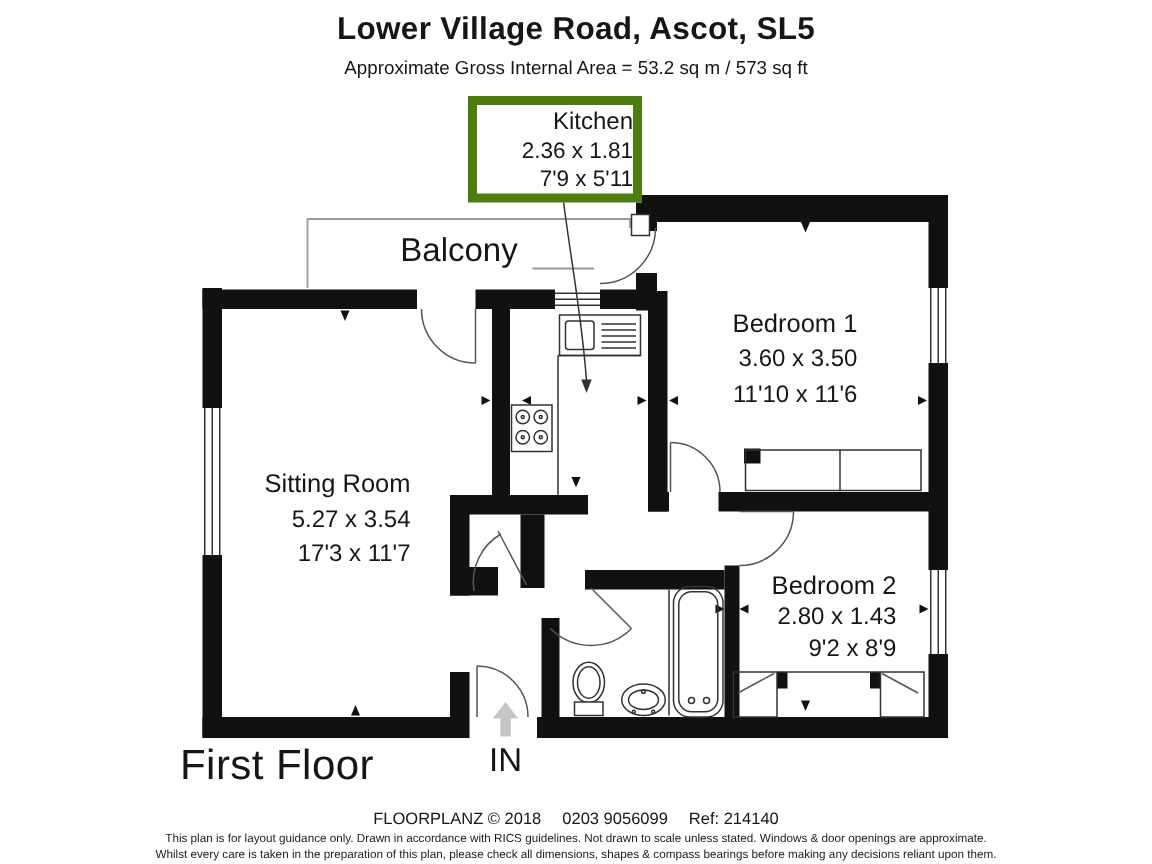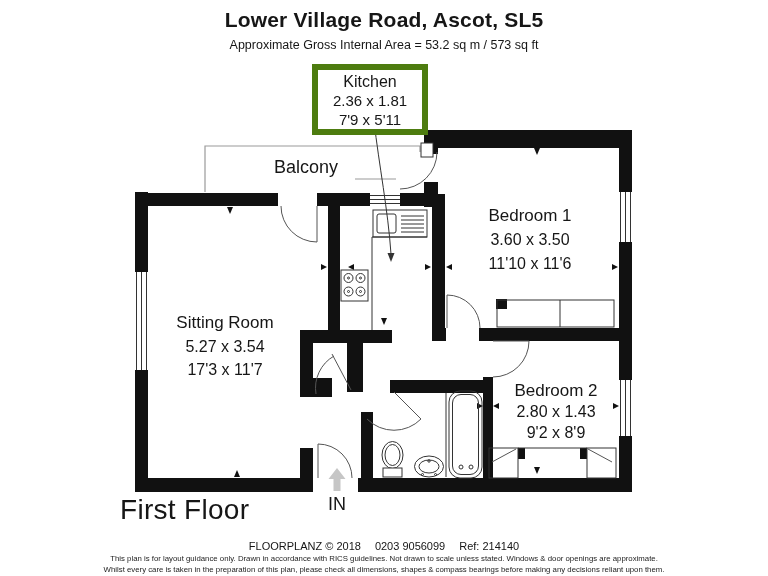--- a/index.html
+++ b/index.html
@@ -1,29 +1,29 @@
 <!DOCTYPE html>
 <html><head>
 <meta charset="utf-8">
 <style>
   html,body{margin:0;padding:0;background:#fff;}
   #stage{position:relative;width:768px;height:576px;background:#fff;overflow:hidden;
          font-family:"Liberation Sans", sans-serif;color:#161616;}
   #plan-svg{position:absolute;left:0;top:0;}
   .abs{position:absolute;}
-  .ctr{transform:translateX(-50%);text-align:center;white-space:nowrap;}
+  .ctr{transform:translateX(-50%);text-align:right;white-space:nowrap;}
   .title{font-size:21px;font-weight:600;letter-spacing:.2px;}
   .subtitle{font-size:12.5px;font-weight:400;}
   .roomlbl{font-size:17px;line-height:24px;}
   .roomdim{font-size:16px;}
   .kbox{border:6px solid #4d7c0f;background:#fff;padding-top:2px;}
   .kbox .roomlbl{font-size:16px;line-height:19px;}
   .kbox .roomdim{font-size:15px;line-height:19px;}
   .floorlbl{font-size:28px;font-weight:500;letter-spacing:.3px;}
-  .inlbl{font-size:18px;}
+  .inlbl{font-size:22px;}
   .brandline{font-size:11px;}
   .brandline span{margin:4px 7px;}
   .disc{font-size:7.8px;line-height:11px;color:#1c1c1c;}
 </style>
 </head>
 <body>
 
 <div id="stage">
 
   <div class="abs ctr title" style="left:384px;top:8px;">Lower Village Road, Ascot, SL5</div>
@@ -164,21 +164,21 @@
 
     <polygon points="337,468 328.5,479 333.5,479 333.5,491 340.5,491 340.5,479 345.5,479" fill="#c6c6c6"></polygon>
   </svg>
 
   <div class="abs kbox ctr" style="left:370px;top:64px;width:104px;height:57px;">
     <div class="roomlbl">Kitchen</div>
     <div class="roomdim">2.36 x 1.81</div>
     <div class="roomdim">7'9 x 5'11</div>
   </div>
 
-  <div class="abs ctr roomlbl" style="left:306px;top:155px;font-size:18px;">Balcony</div>
+  <div class="abs ctr roomlbl" style="left:306px;top:155px;font-size:22px;">Balcony</div>
 
   <div class="abs ctr" style="left:530px;top:204px;line-height:24px;">
     <div class="roomlbl">Bedroom 1</div>
     <div class="roomdim">3.60 x 3.50</div>
     <div class="roomdim">11'10 x 11'6</div>
   </div>
 
   <div class="abs ctr" style="left:225px;top:311px;line-height:23px;">
     <div class="roomlbl">Sitting Room</div>
     <div class="roomdim">5.27 x 3.54</div>

